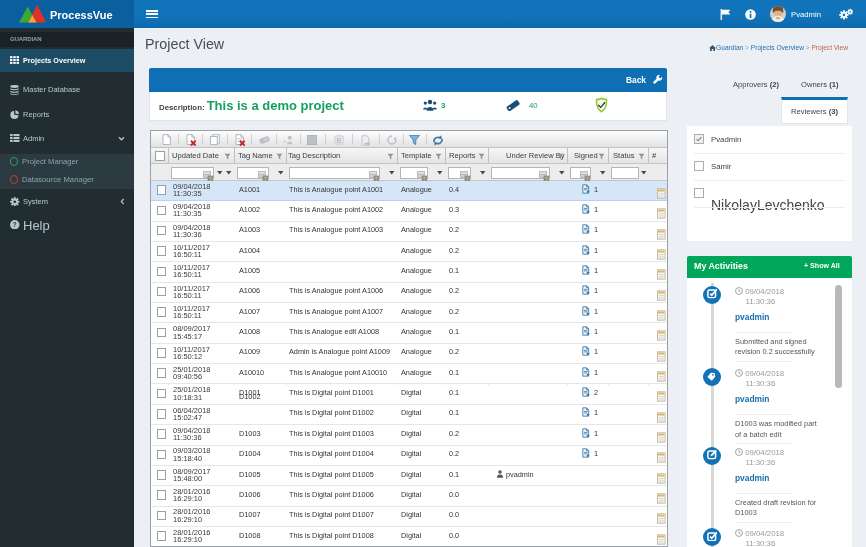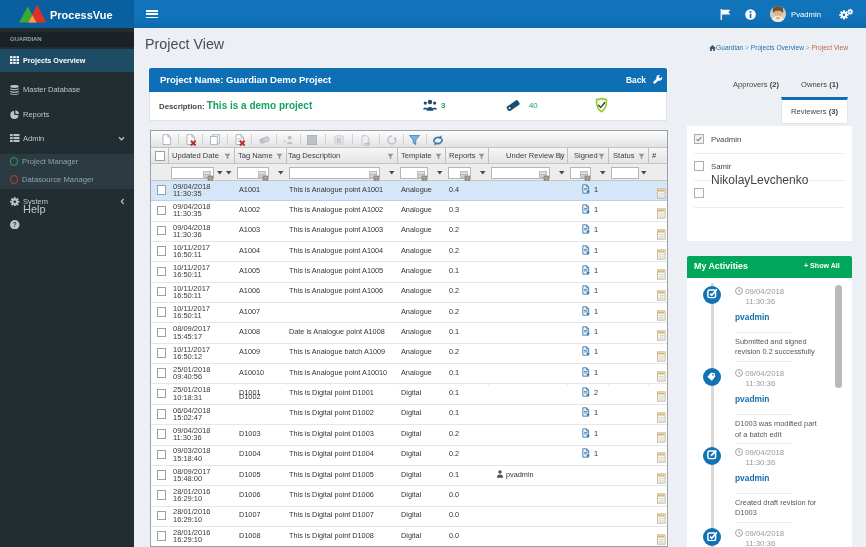--- a/index.html
+++ b/index.html
@@ -126,40 +126,39 @@
   <rect x="-6.8" y="-1.4" width="13.6" height="2.8"></rect>
   <rect x="-1.4" y="-6.8" width="2.8" height="13.6" transform="rotate(45)"></rect>
   <rect x="-1.4" y="-6.8" width="2.8" height="13.6" transform="rotate(-45)"></rect>
   <circle r="4.4"></circle>
  </g>
     <circle cx="7" cy="7" r="2" fill="#222d32"></circle>
 </svg>
 <svg class="abs" style="left:120px;top:197.5px" width="5" height="7" viewBox="0 0 6 9">
     <polyline points="4.5,1 1.5,4.5 4.5,8" fill="none" stroke="#b8c7ce" stroke-width="1.5"></polyline>
   </svg>
-<div class="abs nw" style="left:0;top:198px;width:134px;height:23px;color:#b8c7ce;font-size:11px;line-height:23px;padding-left:23px;font-weight:400">Help</div>
+<div class="abs nw" style="left:0;top:214px;width:134px;height:23px;color:#b8c7ce;font-size:13px;line-height:23px;padding-left:23px;font-weight:400">Help</div>
 <svg class="abs" style="left:10px;top:219.5px" width="9.5" height="9.5" viewBox="0 0 12 12">
 <circle cx="6" cy="6" r="6" fill="#b8c7ce"></circle>
 <text x="6" y="8.8" font-size="8" font-weight="bold" fill="#222d32" text-anchor="middle" font-family="Liberation Sans">?</text>
 </svg>
 <div class="abs nw" style="left:145px;top:37px;font-size:14.3px;color:#454e57;line-height:15px">Project View</div>
 <div class="abs nw" style="left:650px;top:44px;width:198px;font-size:6.6px;text-align:right">
 <svg width="7" height="6.5" viewBox="0 0 10 9" style="vertical-align:-1px">
       <path d="M5,0 L10,4.5 H8.5 V9 H6 V5.5 H4 V9 H1.5 V4.5 H0 Z" fill="#42525f"></path>
     </svg><span style="color:#1f6fad">Guardian</span> <span style="color:#8a9aa8">&gt;</span> <span style="color:#1f6fad">Projects Overview</span> <span style="color:#8a9aa8">&gt;</span> <span style="color:#c1653f">Project View</span></div>
 
 <div class="abs" style="left:149px;top:68px;width:518px;height:24px;background:#0e6fb4;border-radius:2px 2px 0 0">
- <div class="abs nw" style="left:11px;top:0;line-height:24px;color:#fff;font-size:9.6px;font-weight:bold;letter-spacing:-0.08px">Project Name: Guardian Demo Project</div>
  <div class="abs nw" style="left:477px;top:0;line-height:24px;color:#fff;font-size:8.4px;font-weight:bold">Back</div>
  <svg class="abs" style="left:504px;top:7px" width="10" height="10" viewBox="0 0 12 12">
       <path d="M10.8,2.2 a3.4,3.4 0 0 1 -4.4,4.4 L3,10 a1.5,1.5 0 0 1 -2.2,-2.2 L4.2,4.4 a3.4,3.4 0 0 1 4.4,-4.4 L6.5,2.1 l2.2,2.2 z" fill="#fff"></path>
     </svg>
 </div>
 <div class="abs" style="left:149px;top:92px;width:518px;height:29px;background:#fff;border:1px solid #e3e3e3;border-top:none">
- <div class="abs nw" style="left:9px;top:0;line-height:27px;font-size:7.8px;color:#444;font-weight:bold">Description: <span style="color:#18a061;font-size:10px">This is a demo project</span></div>
+ <div class="abs nw" style="left:9px;top:0;line-height:27px;font-size:7.8px;color:#444;font-weight:bold">Description: <span style="color:#18a061;font-size:13px">This is a demo project</span></div>
  <svg class="abs" style="left:273px;top:7px" width="14" height="13" viewBox="0 0 17 15">
       <g fill="#1b4e72">
   <circle cx="8.5" cy="3.2" r="2.7"></circle>
         <path d="M4.4,14 a4.1,4.6 0 0 1 8.2,0 z"></path>
   <circle cx="2.8" cy="4.6" r="2"></circle>
         <path d="M0,12.5 a2.9,3.6 0 0 1 5.6,0 z"></path>
   <circle cx="14.2" cy="4.6" r="2"></circle>
         <path d="M11.4,12.5 a2.9,3.6 0 0 1 5.6,0 z"></path>
  </g>
     </svg>
@@ -466,21 +465,20 @@
         <g stroke="#cfcfcf" stroke-width="0.9">
           <line x1="2" y1="6" x2="8" y2="6"></line>
           <line x1="2" y1="8" x2="8" y2="8"></line>
           <line x1="2" y1="10" x2="8" y2="10"></line>
         </g>
       </svg></div>
     <div class="abs" style="left:0;top:111.05000000000001px;width:516px;height:20.35px;background:#fff;border-bottom:1px solid #e6e6e6"></div>
     <div class="abs" style="left:5.5px;top:115.25000000000001px;width:9.5px;height:9.5px;background:#fff;border:1px solid #9aa0a6"></div>
     <div class="abs nw" style="left:22px;top:112.85000000000001px;font-size:7.5px;line-height:7.3px;color:#3a3a3a">10/11/2017<br>16:50:11</div>
     <div class="abs nw" style="left:88px;top:109.65px;height:20.35px;line-height:20.35px;font-size:7.3px;color:#333">A1004</div>
-    <div class="abs nw" style="left:138px;top:109.65px;height:20.35px;line-height:20.35px;font-size:7.3px;color:#333">This is Analogue point A1004</div>
     <div class="abs nw" style="left:250px;top:109.65px;height:20.35px;line-height:20.35px;font-size:7.3px;color:#333">Analogue</div>
     <div class="abs nw" style="left:298px;top:109.65px;height:20.35px;line-height:20.35px;font-size:7.3px;color:#333">0.2</div>
     <div class="abs nw" style="left:431px;top:109.65px;height:20.35px;line-height:20.35px;font-size:7.3px;color:#333"><svg width="8" height="10" viewBox="0 0 9.6 11" style="vertical-align:-2px">
         <path d="M1,0.5 H5.6 L8,2.9 V10.5 H1 Z" fill="#f2f7fc" stroke="#2d6ca3"></path>
         <path d="M5.6,0.5 V2.9 H8" fill="none" stroke="#2d6ca3"></path>
         <g stroke="#2d6ca3" stroke-width="0.9">
           <line x1="2.4" y1="4.8" x2="6.6" y2="4.8"></line>
           <line x1="2.4" y1="6.6" x2="6.6" y2="6.6"></line>
         </g>
         <polygon points="5.8,7.4 9.4,8.9 5.8,10.4" fill="#2d6ca3"></polygon>
@@ -491,21 +489,20 @@
         <g stroke="#cfcfcf" stroke-width="0.9">
           <line x1="2" y1="6" x2="8" y2="6"></line>
           <line x1="2" y1="8" x2="8" y2="8"></line>
           <line x1="2" y1="10" x2="8" y2="10"></line>
         </g>
       </svg></div>
     <div class="abs" style="left:0;top:131.4px;width:516px;height:20.35px;background:#fff;border-bottom:1px solid #e6e6e6"></div>
     <div class="abs" style="left:5.5px;top:135.6px;width:9.5px;height:9.5px;background:#fff;border:1px solid #9aa0a6"></div>
     <div class="abs nw" style="left:22px;top:133.20000000000002px;font-size:7.5px;line-height:7.3px;color:#3a3a3a">10/11/2017<br>16:50:11</div>
     <div class="abs nw" style="left:88px;top:130.0px;height:20.35px;line-height:20.35px;font-size:7.3px;color:#333">A1005</div>
-    <div class="abs nw" style="left:138px;top:130.0px;height:20.35px;line-height:20.35px;font-size:7.3px;color:#333">This is Analogue point A1005</div>
     <div class="abs nw" style="left:250px;top:130.0px;height:20.35px;line-height:20.35px;font-size:7.3px;color:#333">Analogue</div>
     <div class="abs nw" style="left:298px;top:130.0px;height:20.35px;line-height:20.35px;font-size:7.3px;color:#333">0.1</div>
     <div class="abs nw" style="left:431px;top:130.0px;height:20.35px;line-height:20.35px;font-size:7.3px;color:#333"><svg width="8" height="10" viewBox="0 0 9.6 11" style="vertical-align:-2px">
         <path d="M1,0.5 H5.6 L8,2.9 V10.5 H1 Z" fill="#f2f7fc" stroke="#2d6ca3"></path>
         <path d="M5.6,0.5 V2.9 H8" fill="none" stroke="#2d6ca3"></path>
         <g stroke="#2d6ca3" stroke-width="0.9">
           <line x1="2.4" y1="4.8" x2="6.6" y2="4.8"></line>
           <line x1="2.4" y1="6.6" x2="6.6" y2="6.6"></line>
         </g>
         <polygon points="5.8,7.4 9.4,8.9 5.8,10.4" fill="#2d6ca3"></polygon>
@@ -541,20 +538,21 @@
         <g stroke="#cfcfcf" stroke-width="0.9">
           <line x1="2" y1="6" x2="8" y2="6"></line>
           <line x1="2" y1="8" x2="8" y2="8"></line>
           <line x1="2" y1="10" x2="8" y2="10"></line>
         </g>
       </svg></div>
     <div class="abs" style="left:0;top:172.10000000000002px;width:516px;height:20.35px;background:#fff;border-bottom:1px solid #e6e6e6"></div>
     <div class="abs" style="left:5.5px;top:176.3px;width:9.5px;height:9.5px;background:#fff;border:1px solid #9aa0a6"></div>
     <div class="abs nw" style="left:22px;top:173.90000000000003px;font-size:7.5px;line-height:7.3px;color:#3a3a3a">10/11/2017<br>16:50:11</div>
     <div class="abs nw" style="left:88px;top:170.70000000000002px;height:20.35px;line-height:20.35px;font-size:7.3px;color:#333">A1007</div>
+    <div class="abs nw" style="left:138px;top:170.70000000000002px;height:20.35px;line-height:20.35px;font-size:7.3px;color:#333">This is Analogue point A1007</div>
     <div class="abs nw" style="left:250px;top:170.70000000000002px;height:20.35px;line-height:20.35px;font-size:7.3px;color:#333">Analogue</div>
     <div class="abs nw" style="left:298px;top:170.70000000000002px;height:20.35px;line-height:20.35px;font-size:7.3px;color:#333">0.2</div>
     <div class="abs nw" style="left:431px;top:170.70000000000002px;height:20.35px;line-height:20.35px;font-size:7.3px;color:#333"><svg width="8" height="10" viewBox="0 0 9.6 11" style="vertical-align:-2px">
         <path d="M1,0.5 H5.6 L8,2.9 V10.5 H1 Z" fill="#f2f7fc" stroke="#2d6ca3"></path>
         <path d="M5.6,0.5 V2.9 H8" fill="none" stroke="#2d6ca3"></path>
         <g stroke="#2d6ca3" stroke-width="0.9">
           <line x1="2.4" y1="4.8" x2="6.6" y2="4.8"></line>
           <line x1="2.4" y1="6.6" x2="6.6" y2="6.6"></line>
         </g>
         <polygon points="5.8,7.4 9.4,8.9 5.8,10.4" fill="#2d6ca3"></polygon>
@@ -565,21 +563,21 @@
         <g stroke="#cfcfcf" stroke-width="0.9">
           <line x1="2" y1="6" x2="8" y2="6"></line>
           <line x1="2" y1="8" x2="8" y2="8"></line>
           <line x1="2" y1="10" x2="8" y2="10"></line>
         </g>
       </svg></div>
     <div class="abs" style="left:0;top:192.45000000000002px;width:516px;height:20.35px;background:#fff;border-bottom:1px solid #e6e6e6"></div>
     <div class="abs" style="left:5.5px;top:196.65px;width:9.5px;height:9.5px;background:#fff;border:1px solid #9aa0a6"></div>
     <div class="abs nw" style="left:22px;top:194.25000000000003px;font-size:7.5px;line-height:7.3px;color:#3a3a3a">08/09/2017<br>15:45:17</div>
     <div class="abs nw" style="left:88px;top:191.05px;height:20.35px;line-height:20.35px;font-size:7.3px;color:#333">A1008</div>
-    <div class="abs nw" style="left:138px;top:191.05px;height:20.35px;line-height:20.35px;font-size:7.3px;color:#333">Date is Analogue point A1008</div>
+    <div class="abs nw" style="left:138px;top:191.05px;height:20.35px;line-height:20.35px;font-size:7.3px;color:#333">This is Analogue edit A1008</div>
     <div class="abs nw" style="left:250px;top:191.05px;height:20.35px;line-height:20.35px;font-size:7.3px;color:#333">Analogue</div>
     <div class="abs nw" style="left:298px;top:191.05px;height:20.35px;line-height:20.35px;font-size:7.3px;color:#333">0.1</div>
     <div class="abs nw" style="left:431px;top:191.05px;height:20.35px;line-height:20.35px;font-size:7.3px;color:#333"><svg width="8" height="10" viewBox="0 0 9.6 11" style="vertical-align:-2px">
         <path d="M1,0.5 H5.6 L8,2.9 V10.5 H1 Z" fill="#f2f7fc" stroke="#2d6ca3"></path>
         <path d="M5.6,0.5 V2.9 H8" fill="none" stroke="#2d6ca3"></path>
         <g stroke="#2d6ca3" stroke-width="0.9">
           <line x1="2.4" y1="4.8" x2="6.6" y2="4.8"></line>
           <line x1="2.4" y1="6.6" x2="6.6" y2="6.6"></line>
         </g>
         <polygon points="5.8,7.4 9.4,8.9 5.8,10.4" fill="#2d6ca3"></polygon>
@@ -590,21 +588,21 @@
         <g stroke="#cfcfcf" stroke-width="0.9">
           <line x1="2" y1="6" x2="8" y2="6"></line>
           <line x1="2" y1="8" x2="8" y2="8"></line>
           <line x1="2" y1="10" x2="8" y2="10"></line>
         </g>
       </svg></div>
     <div class="abs" style="left:0;top:212.8px;width:516px;height:20.35px;background:#fff;border-bottom:1px solid #e6e6e6"></div>
     <div class="abs" style="left:5.5px;top:217.0px;width:9.5px;height:9.5px;background:#fff;border:1px solid #9aa0a6"></div>
     <div class="abs nw" style="left:22px;top:214.60000000000002px;font-size:7.5px;line-height:7.3px;color:#3a3a3a">10/11/2017<br>16:50:12</div>
     <div class="abs nw" style="left:88px;top:211.4px;height:20.35px;line-height:20.35px;font-size:7.3px;color:#333">A1009</div>
-    <div class="abs nw" style="left:138px;top:211.4px;height:20.35px;line-height:20.35px;font-size:7.3px;color:#333">This is Analogue batch A1009</div>
+    <div class="abs nw" style="left:138px;top:211.4px;height:20.35px;line-height:20.35px;font-size:7.3px;color:#333">Admin is Analogue point A1009</div>
     <div class="abs nw" style="left:250px;top:211.4px;height:20.35px;line-height:20.35px;font-size:7.3px;color:#333">Analogue</div>
     <div class="abs nw" style="left:298px;top:211.4px;height:20.35px;line-height:20.35px;font-size:7.3px;color:#333">0.2</div>
     <div class="abs nw" style="left:431px;top:211.4px;height:20.35px;line-height:20.35px;font-size:7.3px;color:#333"><svg width="8" height="10" viewBox="0 0 9.6 11" style="vertical-align:-2px">
         <path d="M1,0.5 H5.6 L8,2.9 V10.5 H1 Z" fill="#f2f7fc" stroke="#2d6ca3"></path>
         <path d="M5.6,0.5 V2.9 H8" fill="none" stroke="#2d6ca3"></path>
         <g stroke="#2d6ca3" stroke-width="0.9">
           <line x1="2.4" y1="4.8" x2="6.6" y2="4.8"></line>
           <line x1="2.4" y1="6.6" x2="6.6" y2="6.6"></line>
         </g>
         <polygon points="5.8,7.4 9.4,8.9 5.8,10.4" fill="#2d6ca3"></polygon>
@@ -820,21 +818,21 @@
  <svg width="8" height="8" viewBox="0 0 9 9" style="display:block;margin:0 auto">
       <polyline points="1.8,4.8 3.6,6.4 7.2,2.4" fill="none" stroke="#8d8d8d" stroke-width="1.4"></polyline>
     </svg>
 </div>
 <div class="abs nw" style="left:711px;top:127px;height:26px;line-height:26px;font-size:7.8px;color:#444">Pvadmin</div>
 <div class="abs" style="left:694px;top:153px;width:151px;height:1px;background:#ededed"></div>
 <div class="abs" style="left:694px;top:161px;width:10px;height:10px;background:#fdfdfd;border:1px solid #a8aeb4"></div>
 <div class="abs nw" style="left:711px;top:154px;height:26px;line-height:26px;font-size:7.8px;color:#444">Samir</div>
 <div class="abs" style="left:694px;top:180px;width:151px;height:1px;background:#ededed"></div>
 <div class="abs" style="left:694px;top:188px;width:10px;height:10px;background:#fdfdfd;border:1px solid #a8aeb4"></div>
-<div class="abs nw" style="left:711px;top:167px;height:26px;line-height:26px;font-size:12px;color:#444">NikolayLevchenko</div>
+<div class="abs nw" style="left:711px;top:192px;height:26px;line-height:26px;font-size:14px;color:#444">NikolayLevchenko</div>
 <div class="abs" style="left:694px;top:207px;width:151px;height:1px;background:#ededed"></div>
 
 <div class="abs" style="left:687px;top:256px;width:165px;height:21.5px;background:#00a65a;border-radius:2px 2px 0 0">
  <div class="abs nw" style="left:7px;top:0;line-height:21.5px;color:#fff;font-size:8.9px;font-weight:bold">My Activities</div>
  <div class="abs nw" style="left:117px;top:0;line-height:21.5px;color:#fff;font-size:7.1px;font-weight:bold">+ Show All</div>
 </div>
 <div class="abs" style="left:687px;top:277.5px;width:165px;height:269.5px;background:#fff"></div>
 <div class="abs" style="left:711px;top:283px;width:2.5px;height:264px;background:#d8d8d8"></div>
 <div class="abs" style="left:834.5px;top:285px;width:7.5px;height:103px;background:#b9b9b9;border-radius:4px"></div>
 <div class="abs" style="left:703px;top:285.5px;width:18px;height:18px;border-radius:50%;background:#1272b4;text-align:center;line-height:15.5px"><svg width="10.5" height="10.5" viewBox="0 0 12 12">

